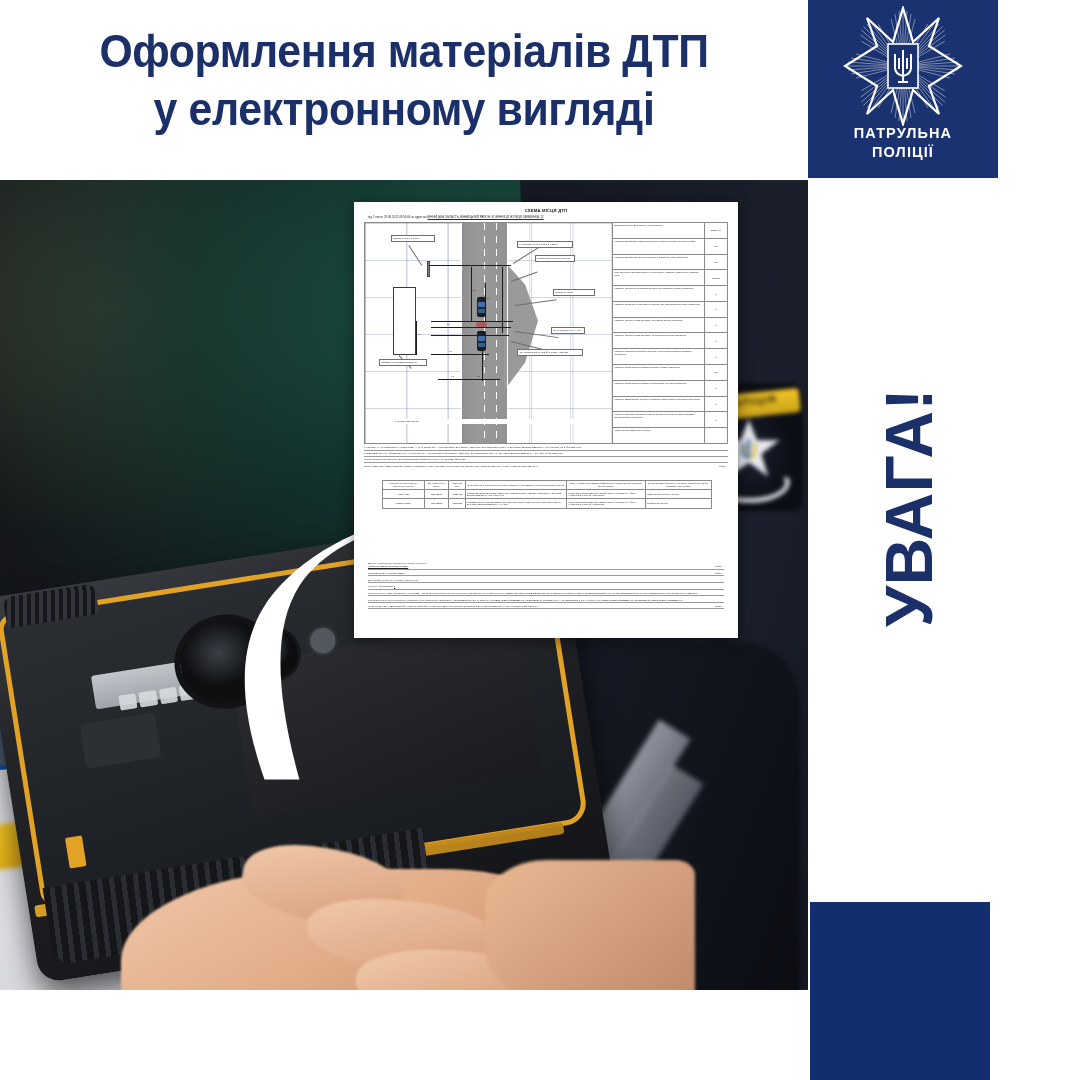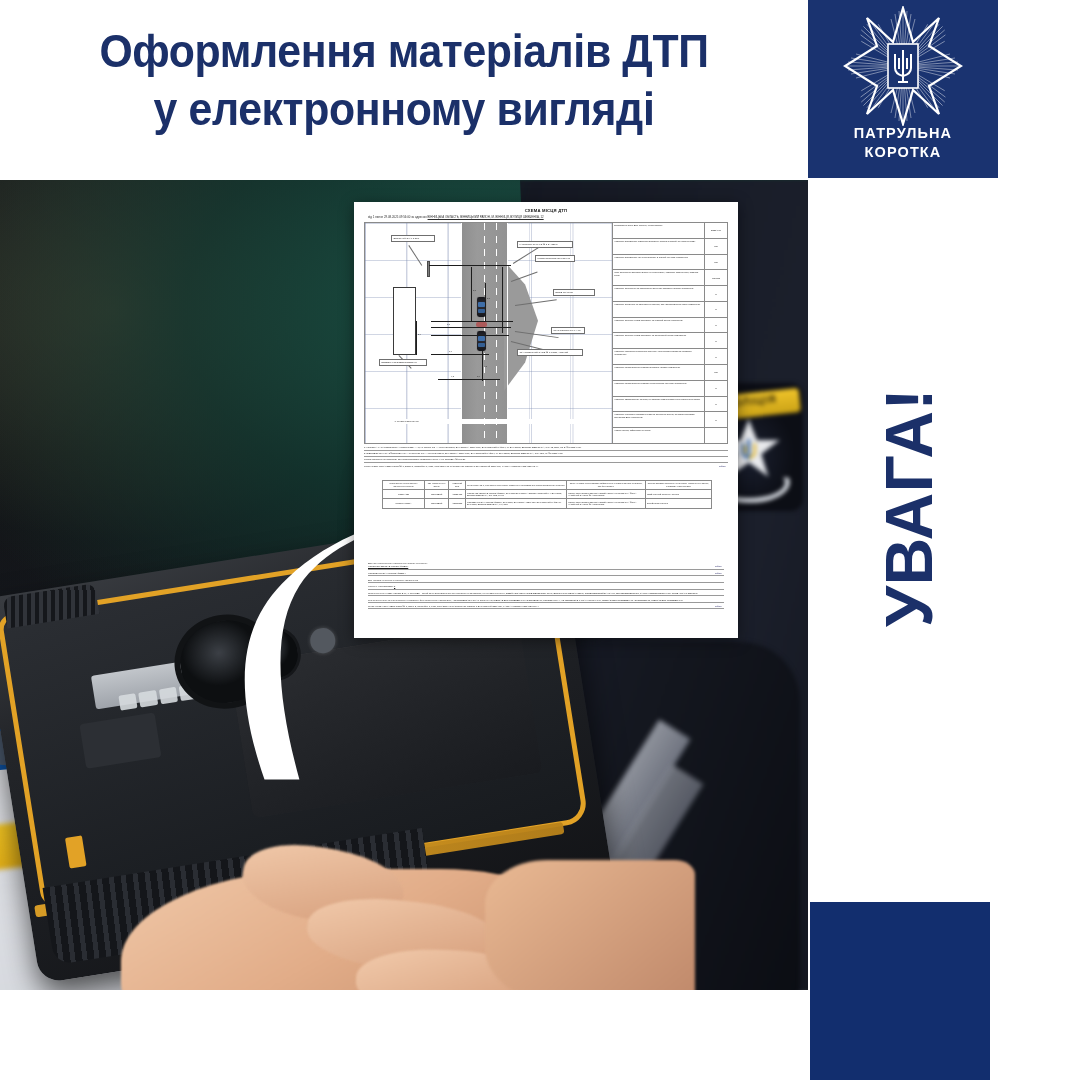--- a/index.html
+++ b/index.html
@@ -379,21 +379,21 @@
           <path d="M60 44 L60 76"></path>
           <path d="M52 48 L52 62 Q52 68 60 70"></path>
           <path d="M68 48 L68 62 Q68 68 60 70"></path>
           <path d="M56 52 L56 63"></path>
           <path d="M64 52 L64 63"></path>
           <path d="M55 76 L65 76"></path>
         </g>
       </svg>
       <div class="logo-caption">
         <span>ПАТРУЛЬНА</span>
-        <span>КОРОТКА</span>
+        <span>ПОЛІЦІЇ</span>
       </div>
     </div>
   </div>
 
   <div class="photo">
     <div class="bg-blur">
       <div class="bg-l1"></div>
       <div class="bg-dark-car"></div>
       <div class="bg-carwindow"></div>
       <div class="ground"></div>

